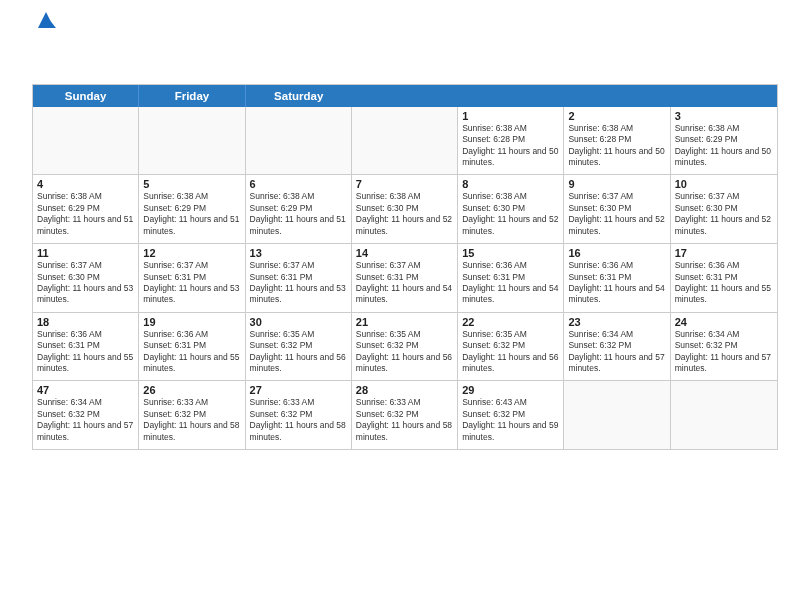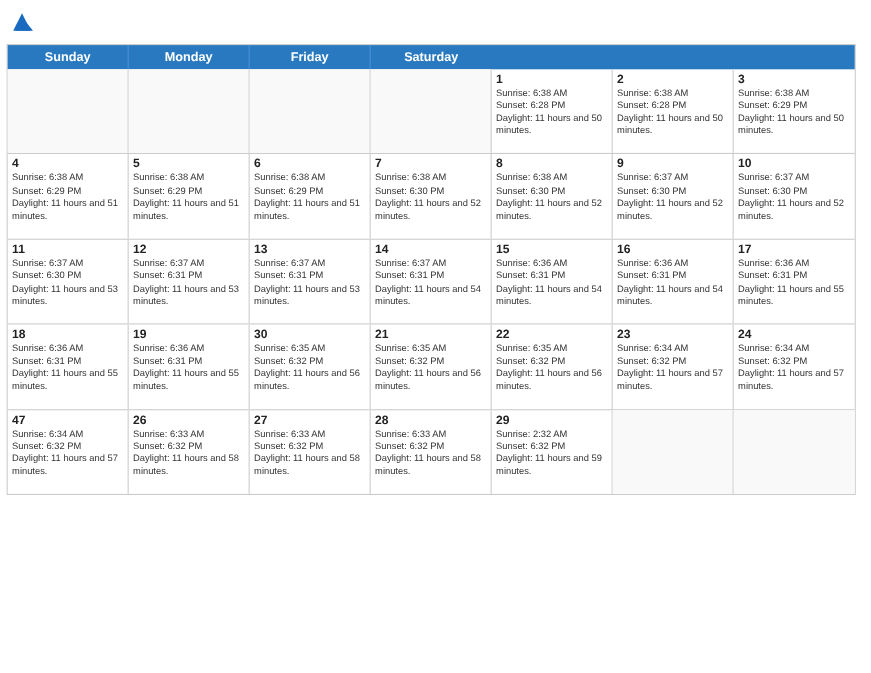--- a/index.html
+++ b/index.html
@@ -6,23 +6,24 @@
     body {
       font-family: Arial, sans-serif;
       background: #fff;
       width: 792px;
       height: 612px;
       overflow: hidden;
     }
     .page {
       width: 792px;
       height: 460px;
-      padding: 10px 14px 10px 6px;
+      padding: 10px 14px 10px 32px;
       display: flex;
       flex-direction: column;
+      gap: 44px;
     }
     .header {
       display: flex;
       justify-content: space-between;
       align-items: flex-start;
       margin-bottom: 6px;
     }
     .logo {
       display: flex;
       align-items: center;
@@ -129,21 +130,20 @@
     </div>
     <div class="title-area">
       <div class="month-year"></div>
       <div class="location"></div>
     </div>
   </div>
 
   <div class="calendar">
     <div class="cal-header" id="cal-header">
         <div class="cal-header-cell">Sunday</div>
-        <div class="cal-header-cell">Monday</div>
         <div class="cal-header-cell">Friday</div>
         <div class="cal-header-cell">Saturday</div>
       </div>
     <div class="cal-body" id="cal-body">
         <div class="cal-row">
           <div class="cal-cell empty"></div>
           <div class="cal-cell empty"></div>
           <div class="cal-cell empty"></div>
           <div class="cal-cell empty"></div>
           <div class="cal-cell">
@@ -317,21 +317,21 @@
 Daylight: 11 hours and 58 minutes.</div>
           </div>
           <div class="cal-cell">
             <div class="day-num">28</div>
             <div class="cell-text" style="white-space: pre-line;">Sunrise: 6:33 AM
 Sunset: 6:32 PM
 Daylight: 11 hours and 58 minutes.</div>
           </div>
           <div class="cal-cell">
             <div class="day-num">29</div>
-            <div class="cell-text" style="white-space: pre-line;">Sunrise: 2:32 AM
+            <div class="cell-text" style="white-space: pre-line;">Sunrise: 6:43 AM
 Sunset: 6:32 PM
 Daylight: 11 hours and 59 minutes.</div>
           </div>
           <div class="cal-cell empty"></div>
           <div class="cal-cell empty"></div>
         </div>
       </div>
   </div>
 </div>
 

